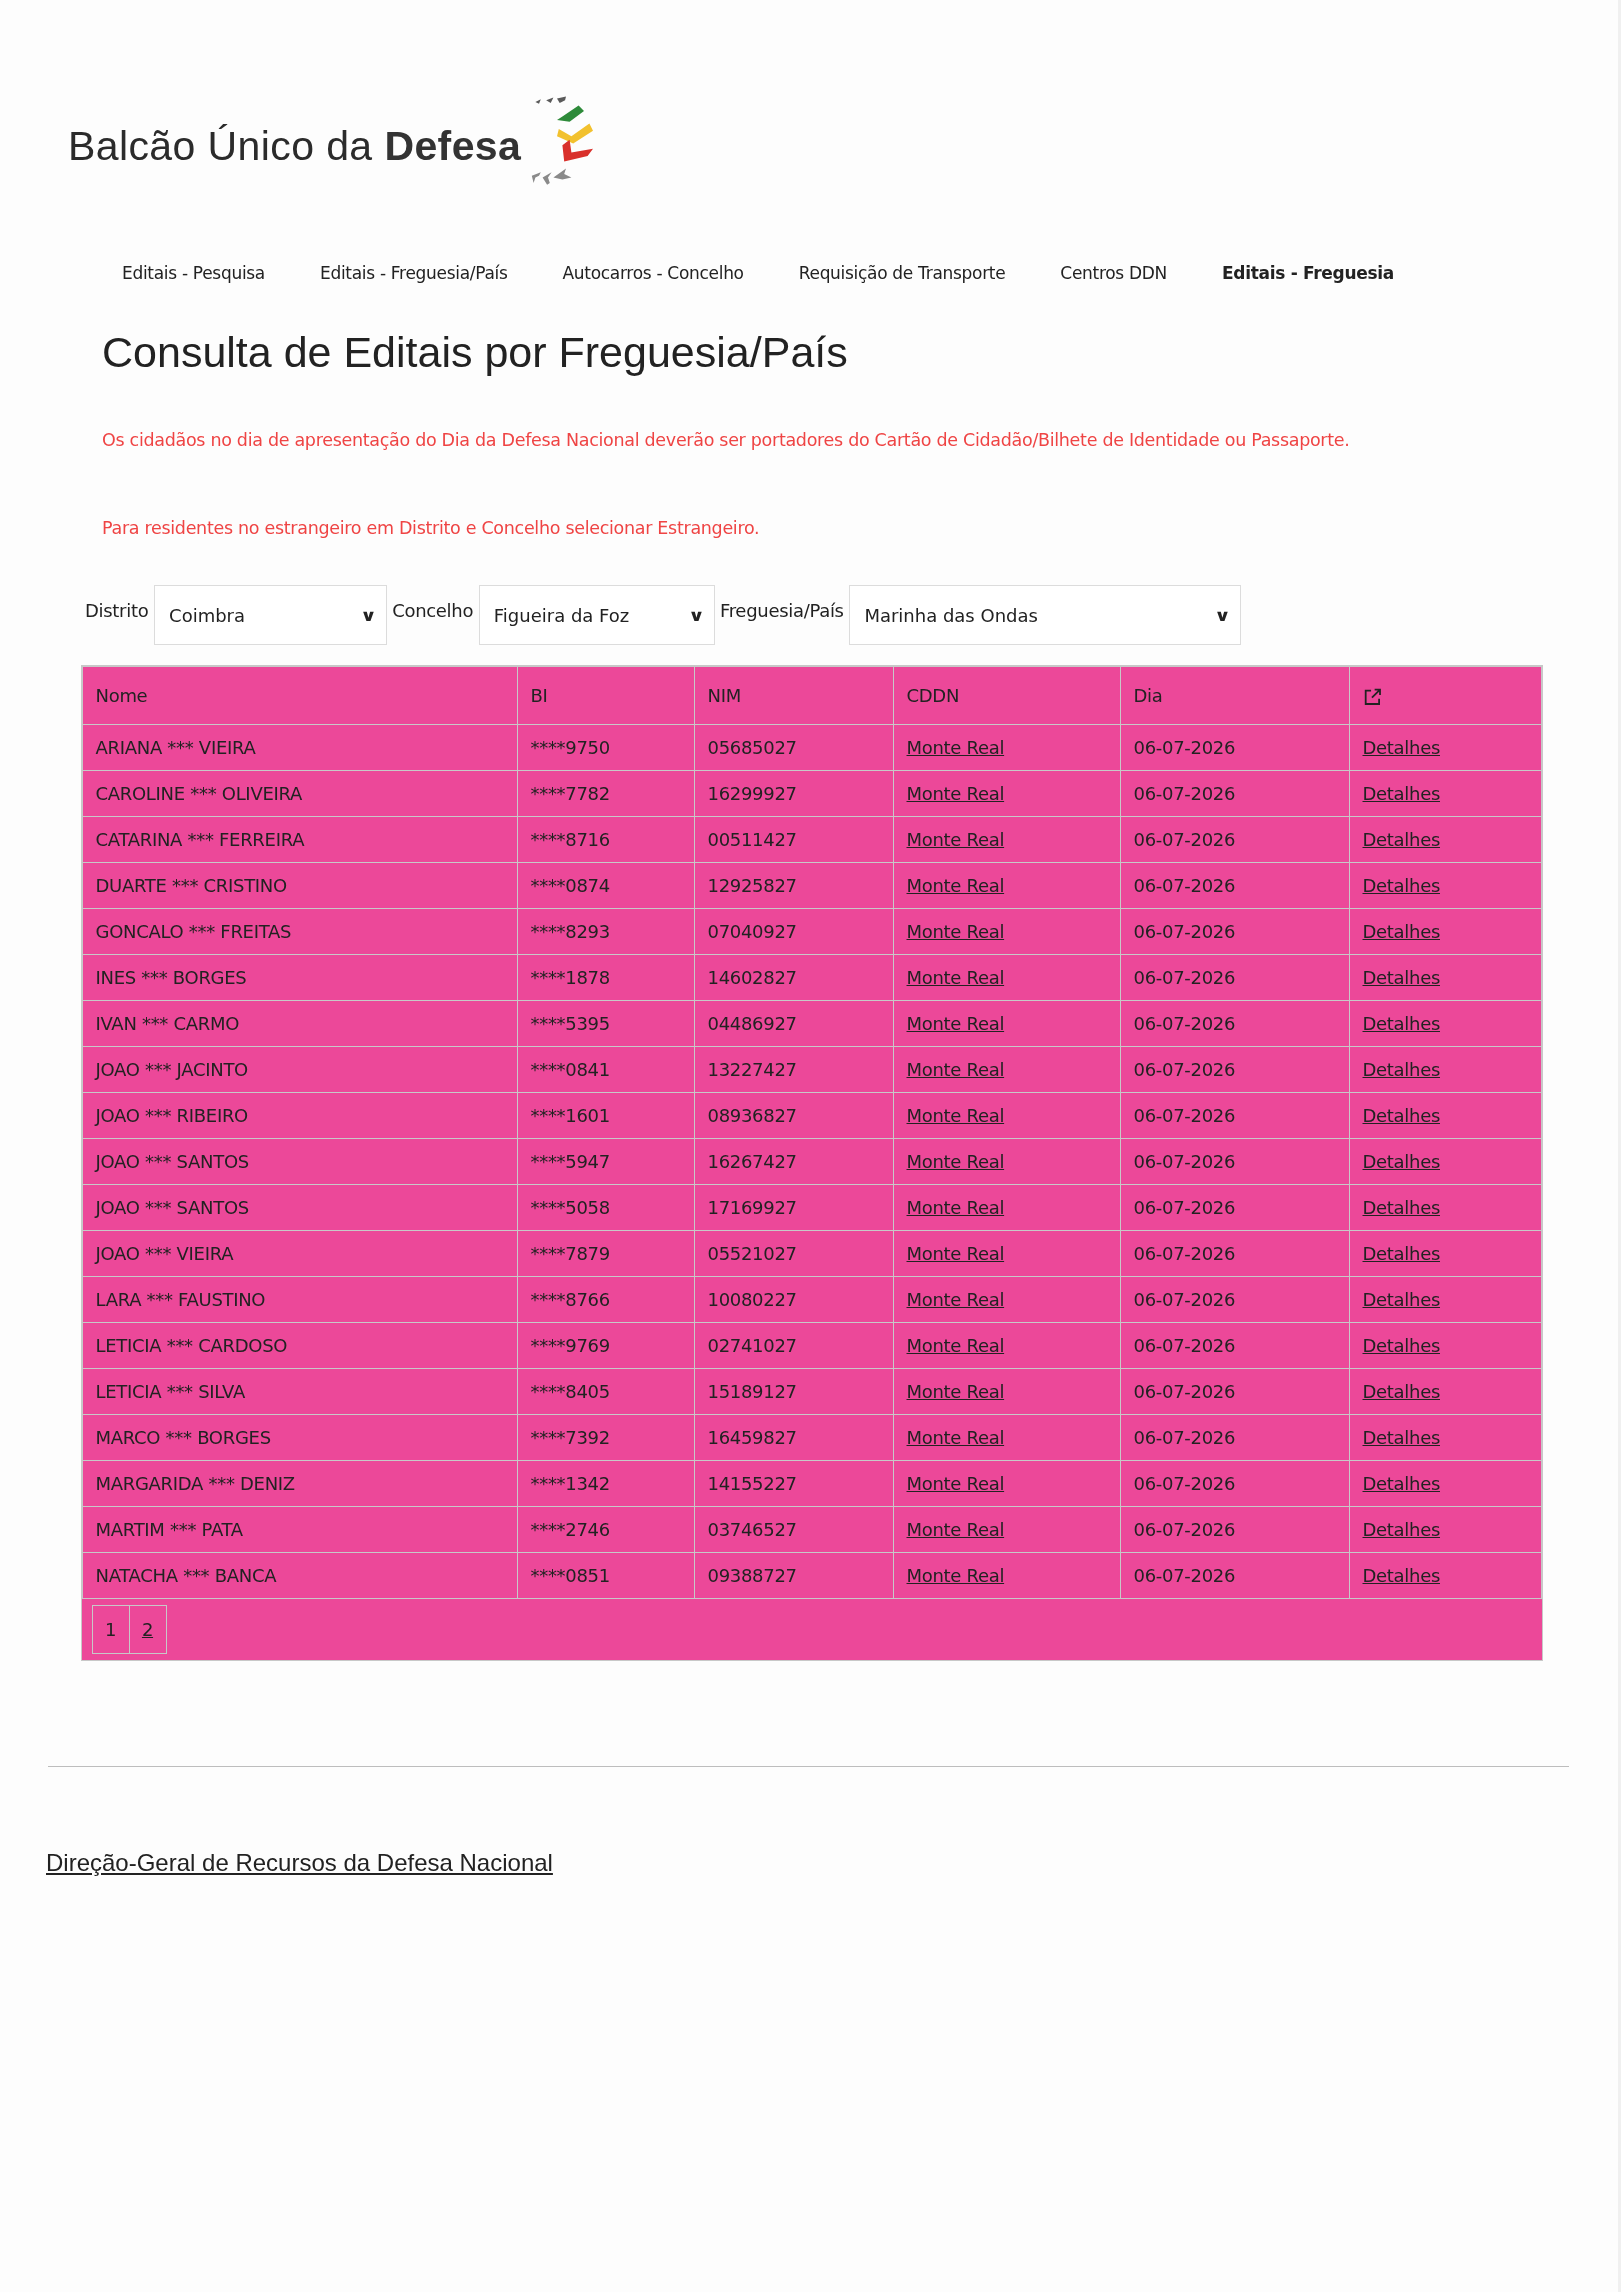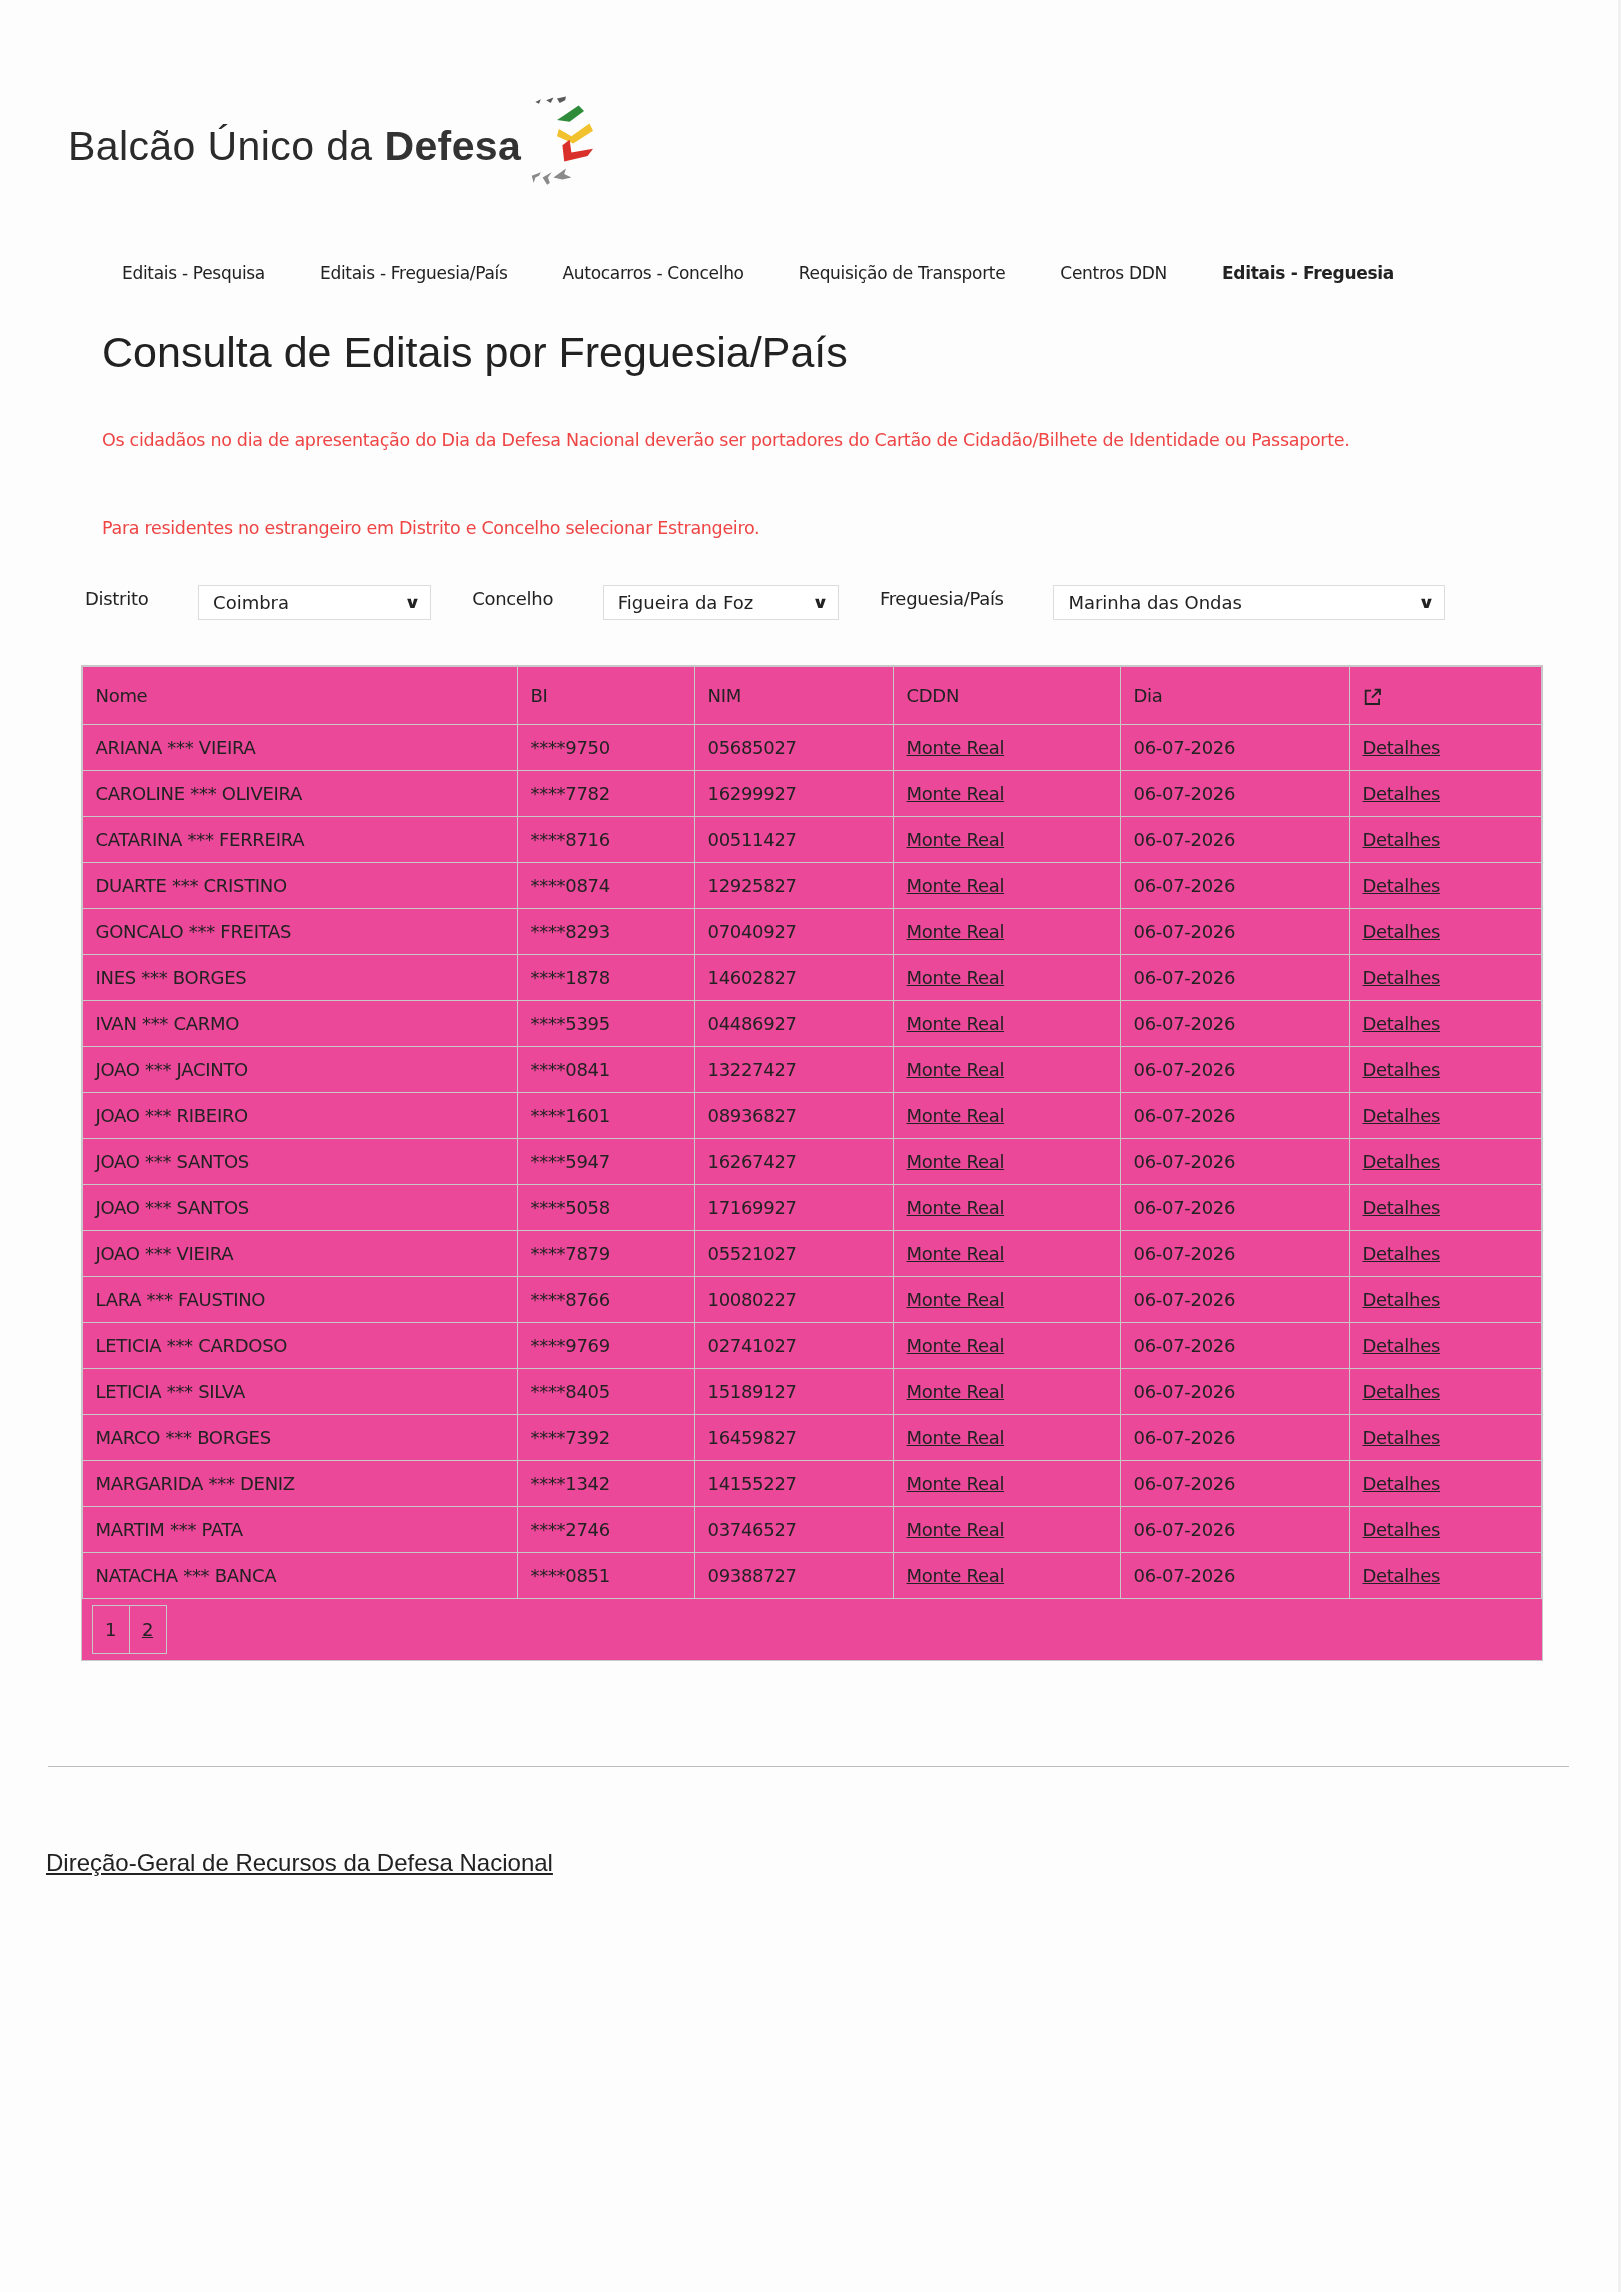--- a/index.html
+++ b/index.html
@@ -17,24 +17,24 @@
               margin-right: 43px; cursor: pointer; letter-spacing: -0.3px; }
   .nav-item.active { font-weight: bold; }
 
   .title { position: absolute; left: 86px; top: 312px; font-family: "Liberation Sans", sans-serif;
            font-size: 43px; color: #222; margin: 16px; font-weight: normal; }
 
   .notice { position: absolute; left: 102px; font-size: 17.5px; color: #ef4444; margin: 0; letter-spacing: -0.3px; }
   .notice.n1 { top: 430px; }
   .notice.n2 { top: 518px; }
 
-  .filters { position: absolute; left: 85px; top: 585px; display: flex; align-items: center; gap: 36px; }
+  .filters { position: absolute; left: 85px; top: 585px; display: flex; align-items: center; }
   .filter-label { font-size: 18px; color: #222; margin-right: 5.4px; letter-spacing: -0.3px; position: relative; top: -4.5px; }
-  .select { height: 35px; border: 0.9px solid #dcdcdc; display: flex; align-items: center; justify-content: space-between;
-            padding: 0 10.7px 0 14.3px; box-sizing: border-box; font-size: 18px; color: #222; background: #fff; cursor: pointer; margin-right: 5.4px; margin-left: 8px; }
+  .select { height: 60px; border: 0.9px solid #dcdcdc; display: flex; align-items: center; justify-content: space-between;
+            padding: 0 10.7px 0 14.3px; box-sizing: border-box; font-size: 18px; color: #222; background: #fff; cursor: pointer; margin-right: 5.4px; }
   .select .chev { font-size: 16px; font-weight: bold; transform: scaleX(1.3); }
   .select.s1 { width: 233px; }
   .select.s2 { width: 236px; }
   .select.s3 { width: 392px; }
 
   .table-wrap { position: absolute; left: 81px; top: 665px; width: 1460px; border: 0.9px solid #c8c8c8; background: #ec4899; }
   table { border-collapse: collapse; width: 1460px; table-layout: fixed; }
   th, td { border: 0.9px solid #c8c8c8; text-align: left; font-weight: normal; font-size: 18px; color: #222;
            padding: 0 0 0 12.5px; height: 45px; letter-spacing: -0.3px; }
   th { height: 57px; }

